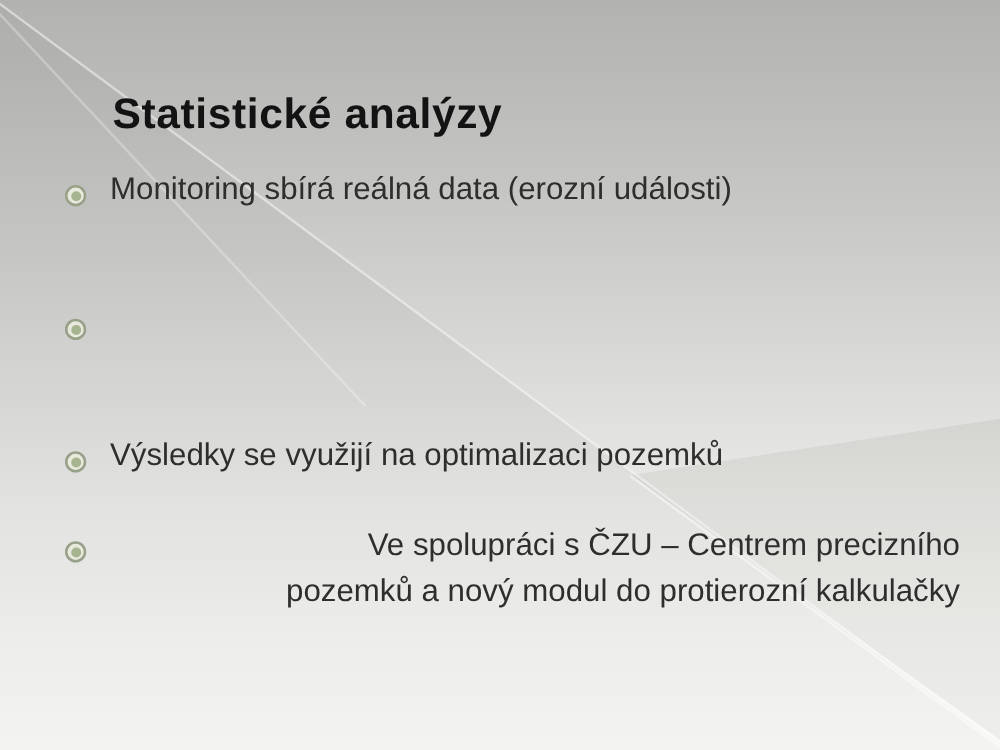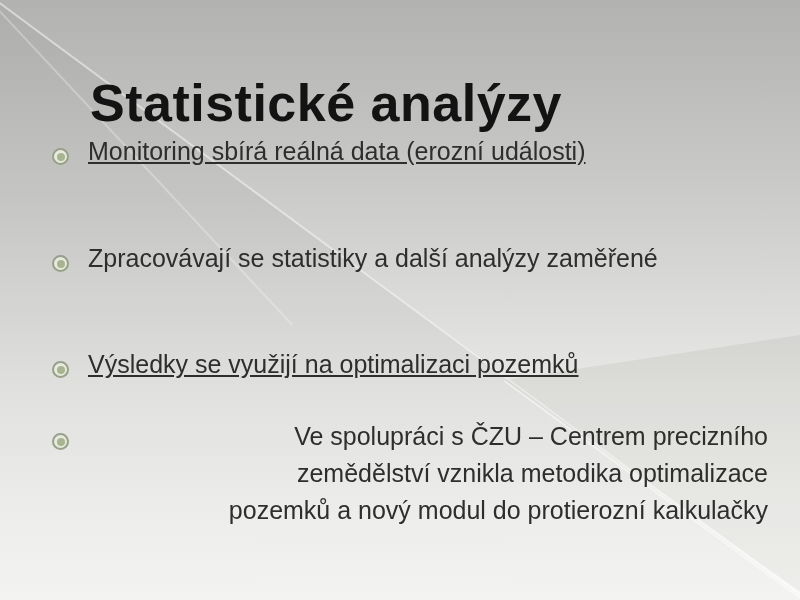--- a/index.html
+++ b/index.html
@@ -56,42 +56,42 @@
     left: 505px; top: 380px; width: 370px;
     background: rgba(255, 255, 255, 0.45);
     transform: rotate(36.3deg);
   }
 
   
   .title {
     position: absolute;
     left: 90px;
     top: 38px;
-    font-size: 52px;
+    font-size: 34px;
     line-height: 60px;
     font-weight: 700;
     letter-spacing: 0.5px;
     color: var(--title-text, #131313);
     white-space: nowrap;
   }
 
   
   .bullet {
     position: absolute;
     left: 88px;
     width: 680px;
     font-size: 25px;
     line-height: 37px;
     color: var(--body-text, #2e2e2c);
   }
   .bullet .lines div { white-space: nowrap; }
 
-  .bullet-1 { top: 133px; text-decoration: underline; }
+  .bullet-1 { top: 133px; }
   .bullet-2 { top: 240px; }
-  .bullet-3 { top: 346px; text-decoration: underline; }
+  .bullet-3 { top: 346px; }
   .bullet-4 { top: 418px; text-align: right; }
 
   
   .marker {
     position: absolute;
     left: -36px;
     top: 15px;
     width: 17px;
     height: 17px;
     box-sizing: border-box;
@@ -130,37 +130,35 @@
     <div class="lines">
         <div>Monitoring sbírá reálná data (erozní události)</div>
       </div>
   </div>
 
   <div class="bullet bullet-2">
     <span class="marker">
         <span class="dot"></span>
       </span>
     <div class="lines">
-        <div>Zpracovávají se statistiky a další analýzy zaměřené</div>
       </div>
   </div>
 
   <div class="bullet bullet-3">
     <span class="marker">
         <span class="dot"></span>
       </span>
     <div class="lines">
         <div>Výsledky se využijí na optimalizaci pozemků</div>
       </div>
   </div>
 
   <div class="bullet bullet-4">
     <span class="marker">
         <span class="dot"></span>
       </span>
     <div class="lines">
         <div>Ve spolupráci s ČZU – Centrem precizního</div>
-        <div>zemědělství vznikla metodika optimalizace</div>
         <div>pozemků a nový modul do protierozní kalkulačky</div>
       </div>
   </div>
 
 </div>
 
 </body></html>

